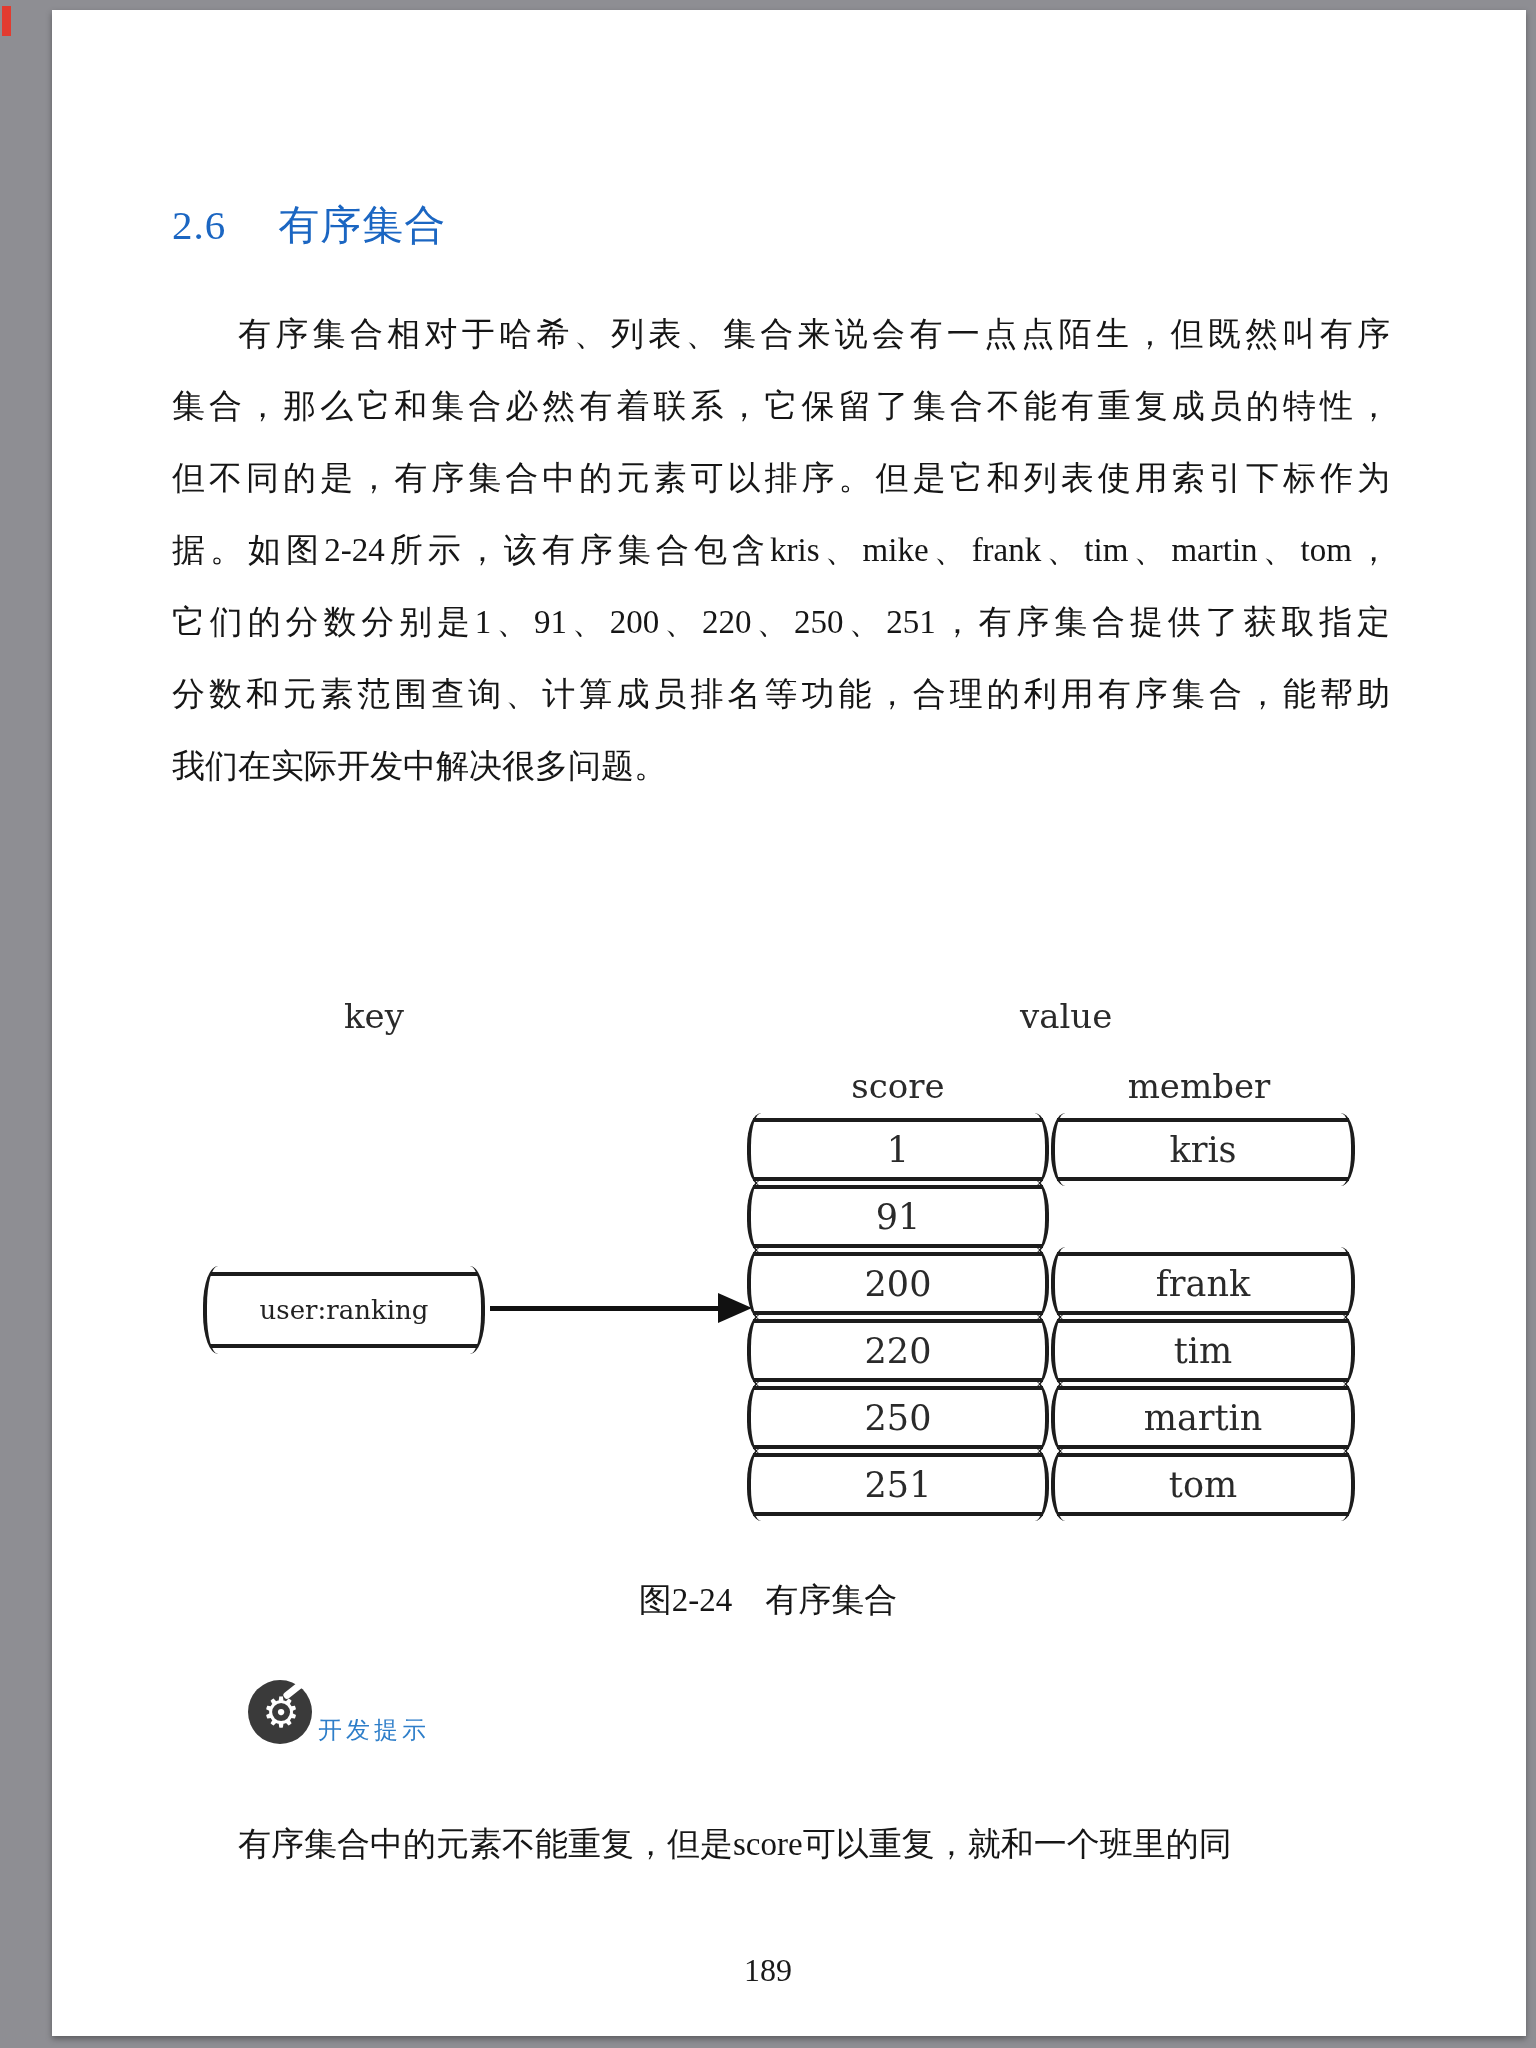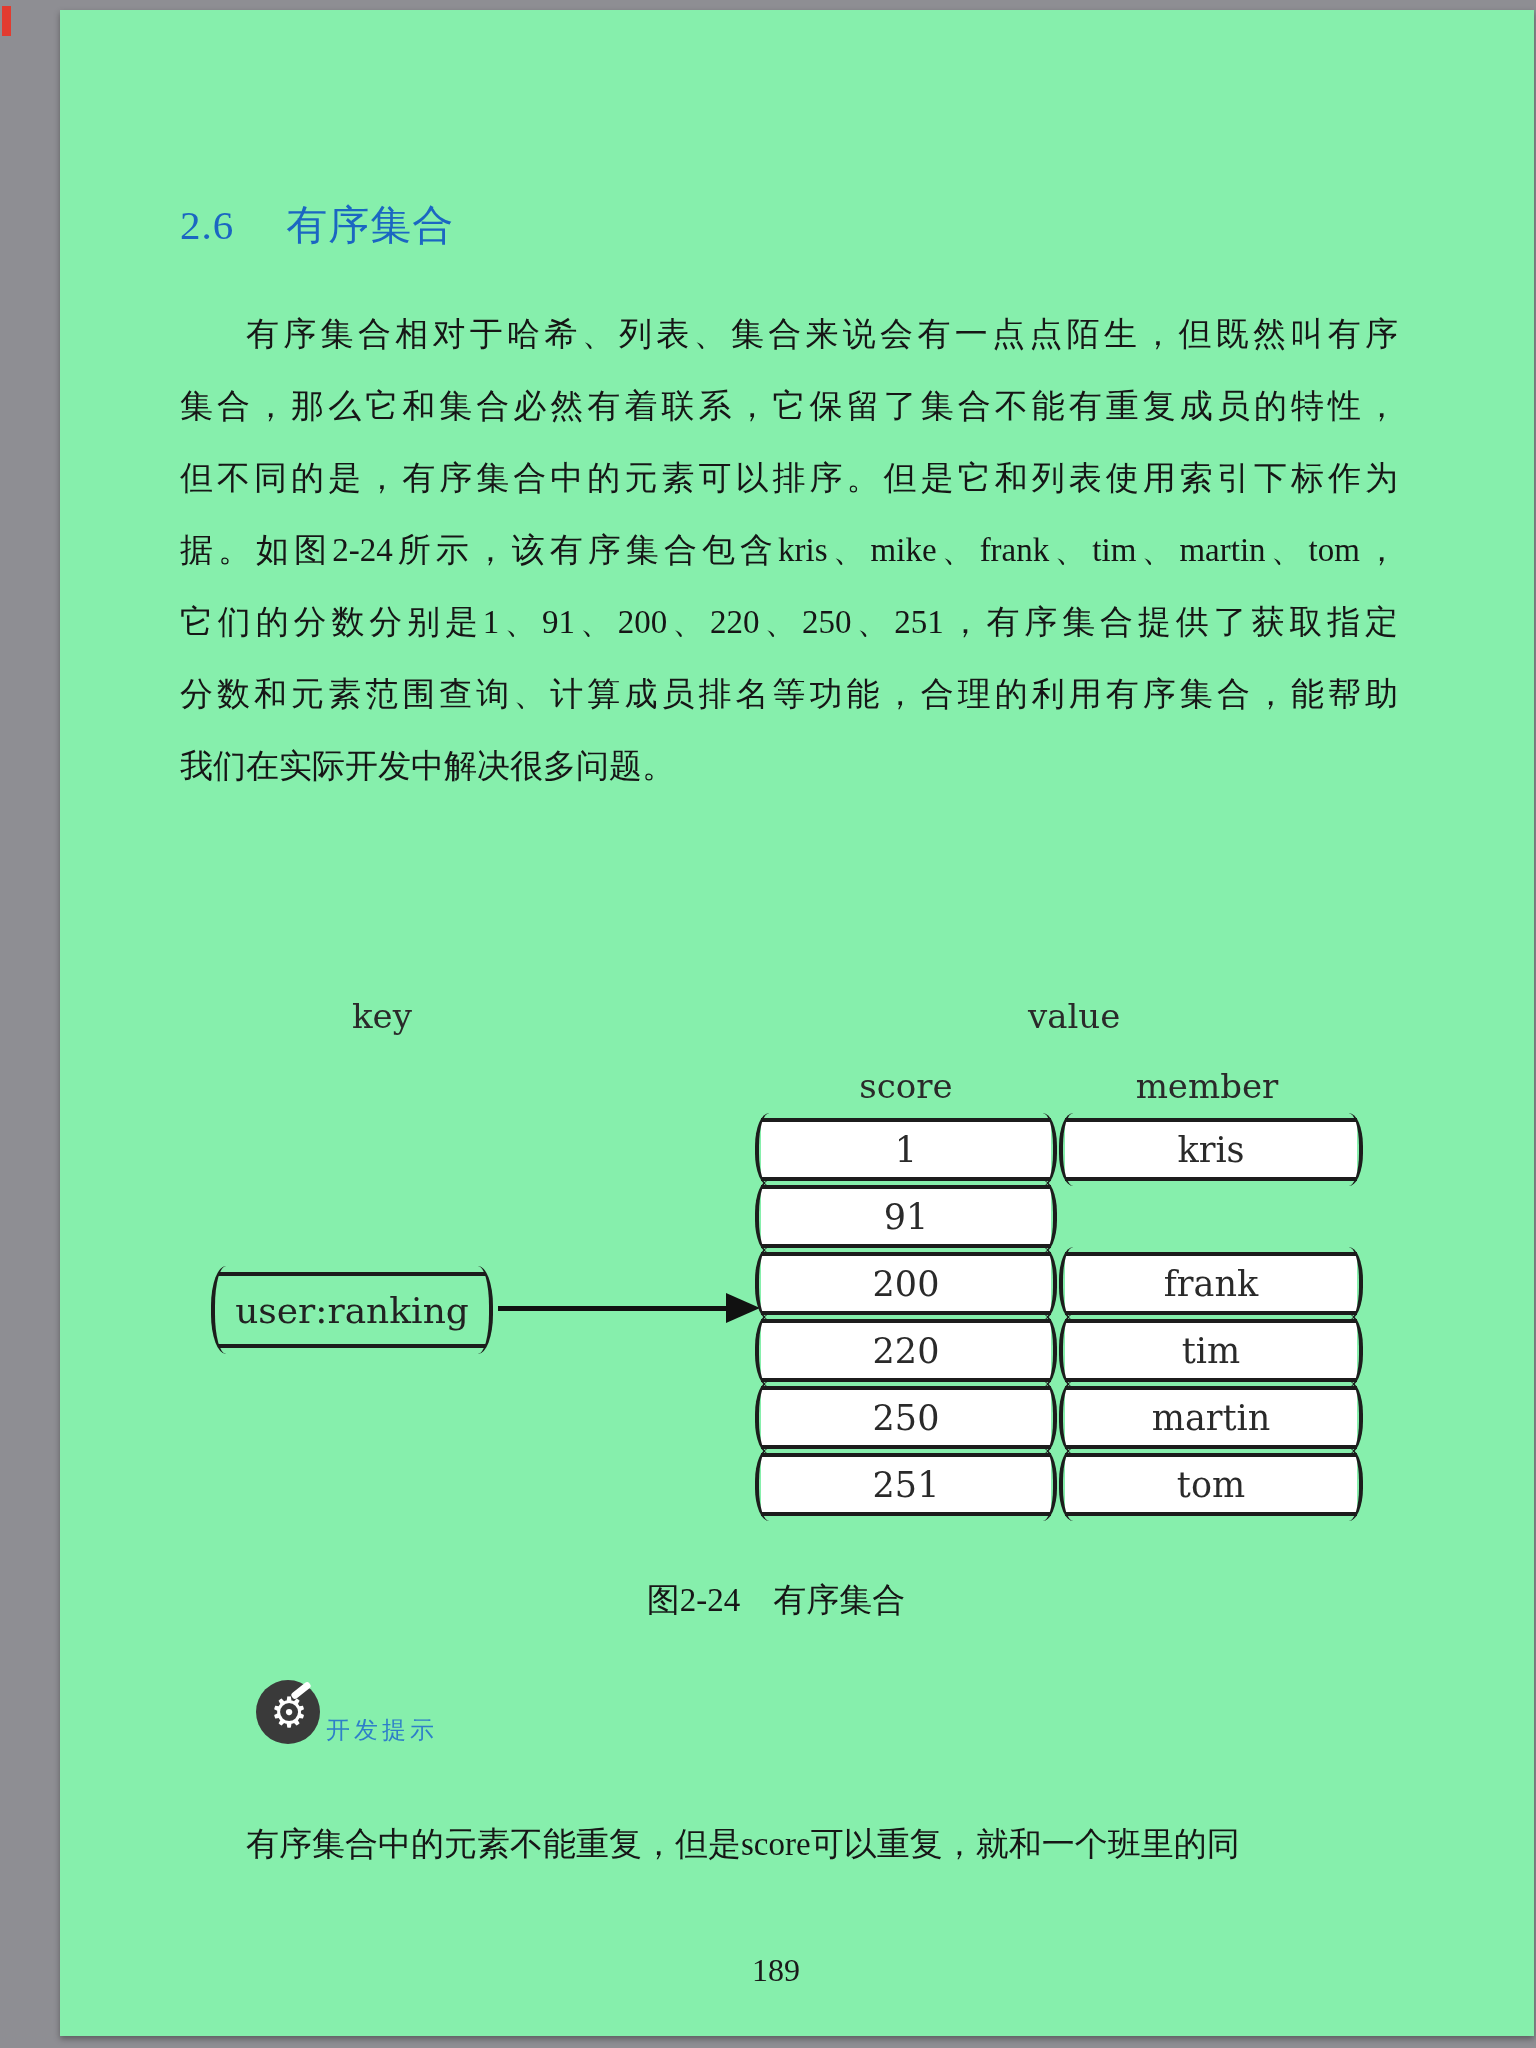--- a/index.html
+++ b/index.html
@@ -8,22 +8,22 @@
     background:#8e8e93;
     font-family:"Liberation Serif","DejaVu Serif",serif;
     position:relative;
     overflow:hidden;
   }
   .red-mark{
     position:absolute; left:2px; top:6px; width:9px; height:30px;
     background:#e23b30; z-index:3;
   }
   .page{
-    position:absolute; left:60px; top:10px; width:1474px; height:2026px;
-    background:#86efac; z-index:1;
+    position:absolute; left:52px; top:10px; width:1474px; height:2026px;
+    background:#ffffff; z-index:1;
     box-shadow:0 3px 6px rgba(0,0,0,0.35);
   }
   
   .heading{
     position:absolute; left:120px; top:188px;
     font-size:41px; font-weight:400; color:#1b66c2;
     letter-spacing:1px; white-space:nowrap;
   }
   .heading .h-title{ margin-left:52px; }
   
@@ -71,21 +71,21 @@
     right:-6px; border-right:4px solid #1c1c1c;
     border-top-right-radius:75% 45%; border-bottom-right-radius:75% 45%;
   }
   .score-cell{ width:290px; }
   .member-cell{ width:292px; }
   
   .keybox{
     position:absolute; left:158px; top:1262px; width:268px; height:76px;
     border-top:4px solid #1c1c1c; border-bottom:4px solid #1c1c1c;
     display:flex; align-items:center; justify-content:center;
-    font-size:36px; color:#222;
+    font-size:26px; color:#222;
     font-family:"DejaVu Serif","Liberation Serif",serif;
   }
   .keybox::before,.keybox::after{
     content:""; position:absolute; top:-10px; bottom:-10px; width:16px;
   }
   .keybox::before{
     left:-7px; border-left:4px solid #1c1c1c;
     border-top-left-radius:75% 45%; border-bottom-left-radius:75% 45%;
   }
   .keybox::after{

